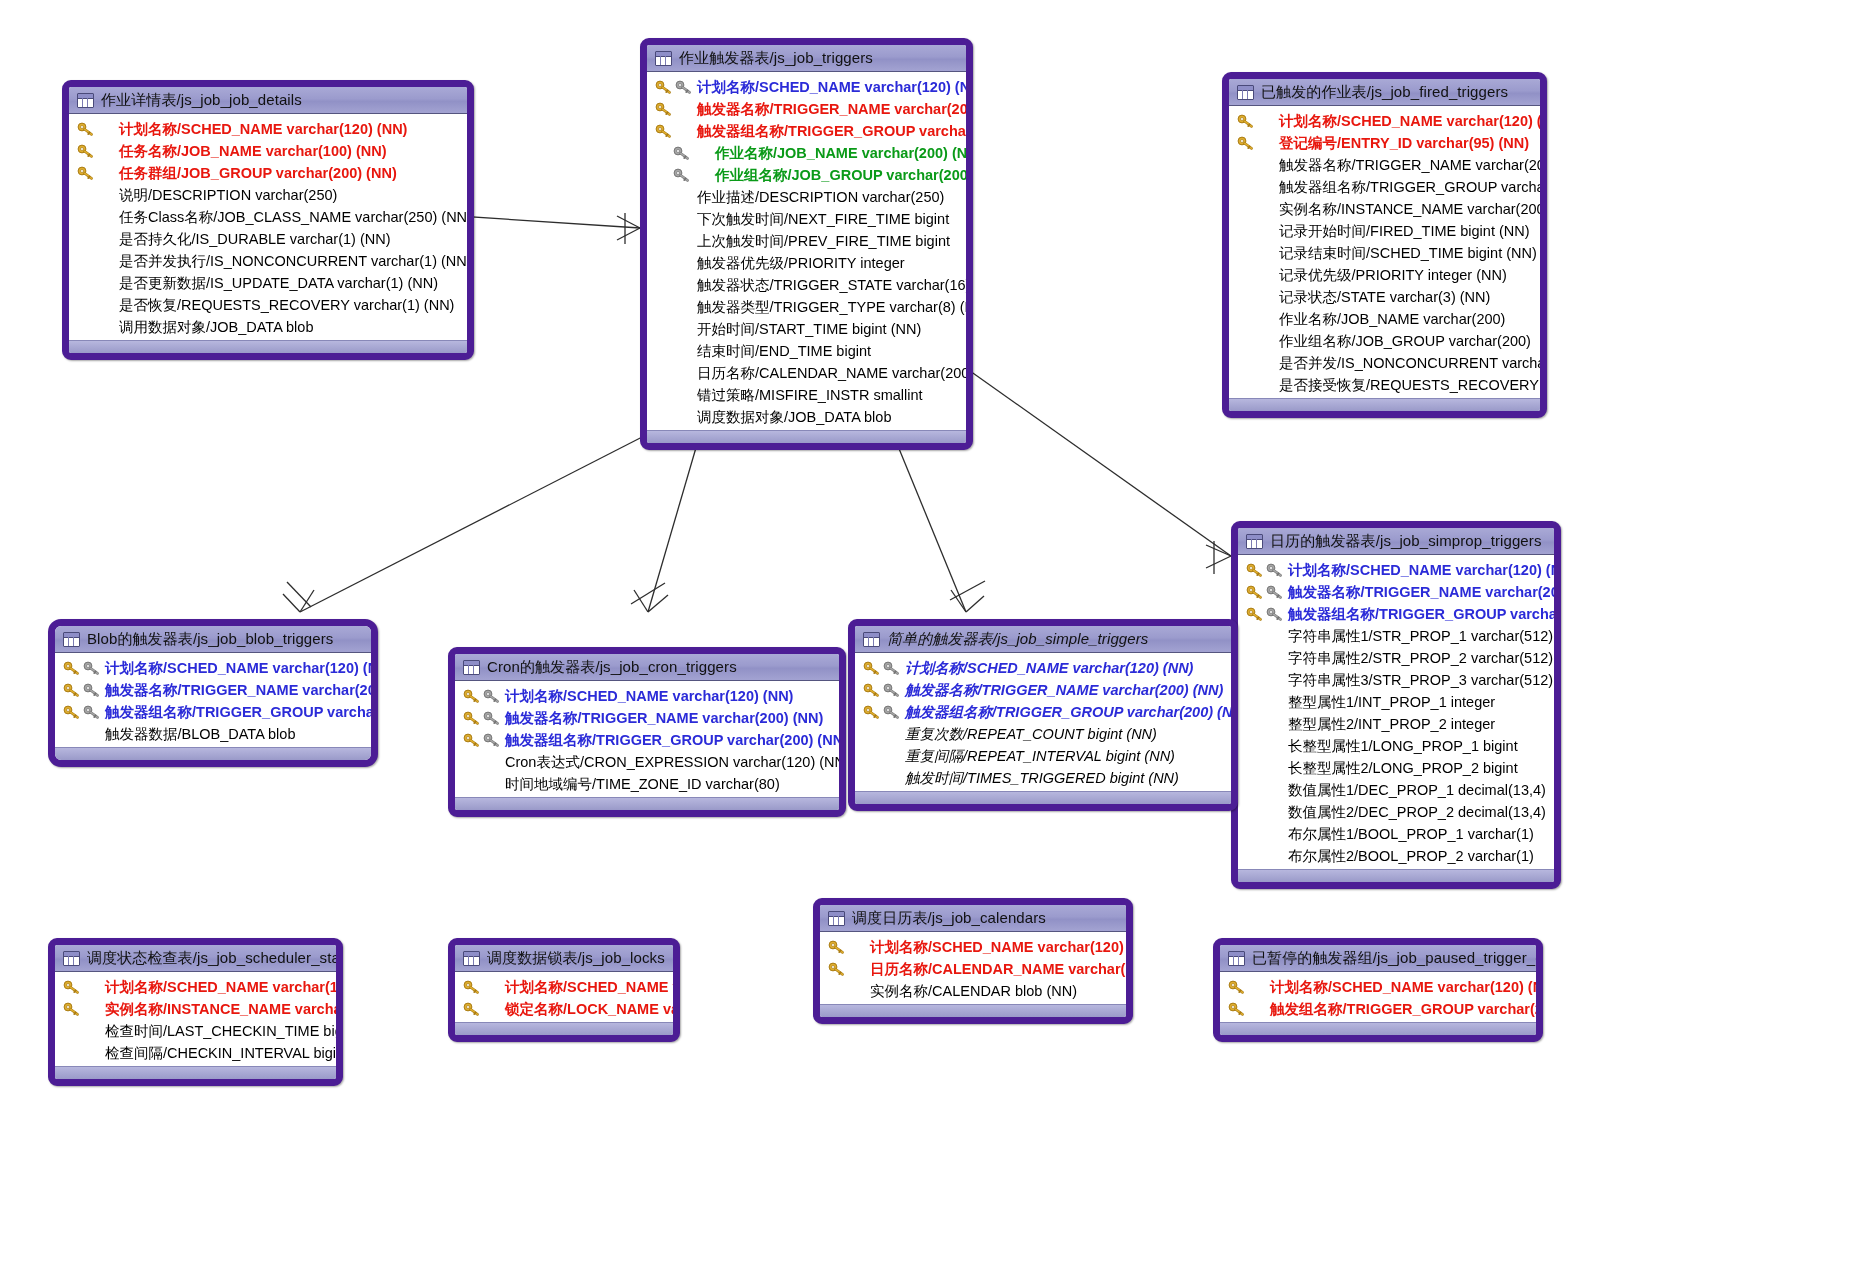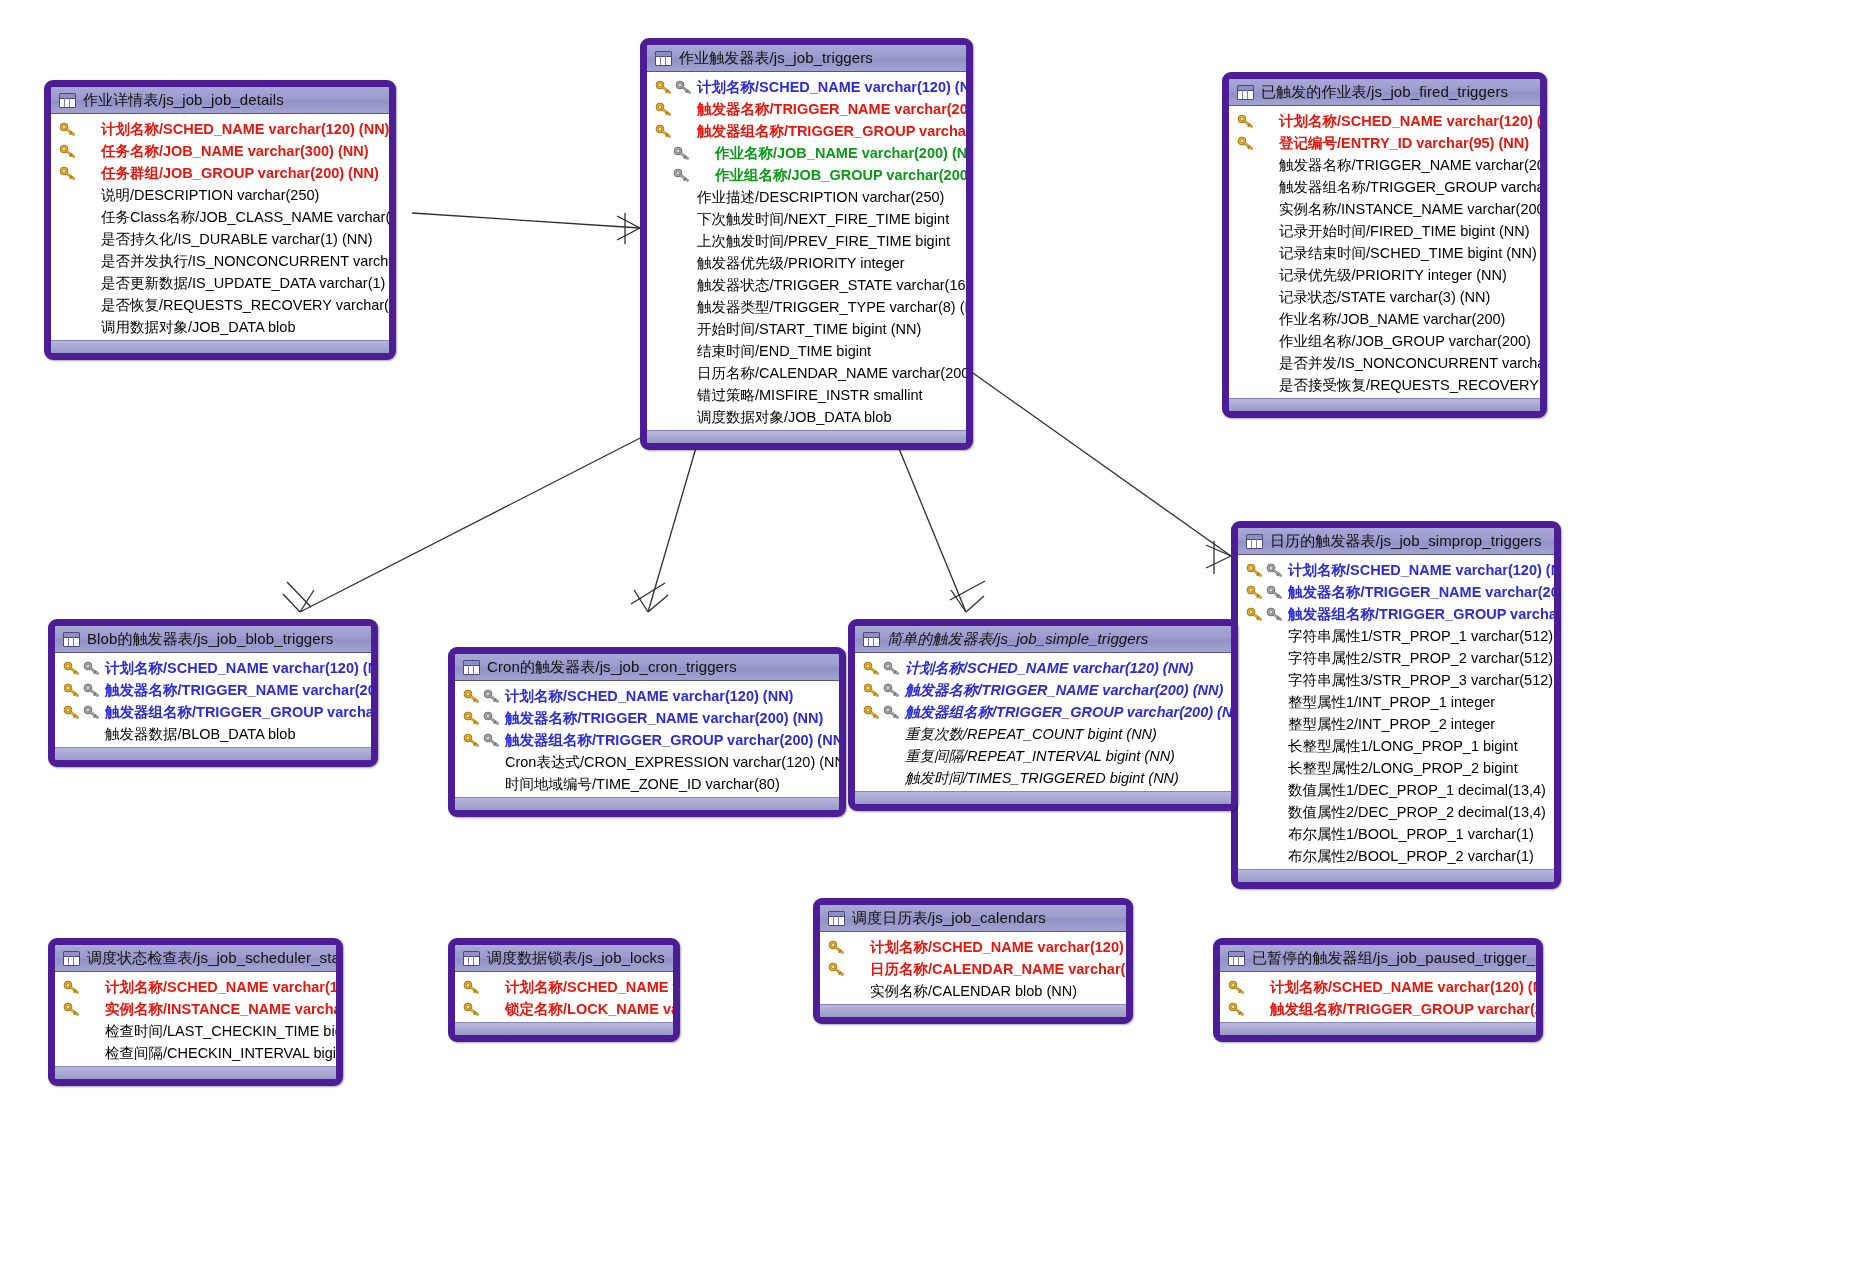--- a/index.html
+++ b/index.html
@@ -72,21 +72,21 @@
       </g>
 
       <path d="M 963 366 L 1231 556"></path>
       <g>
         <path d="M 1231 556 L 1206 545"></path>
         <path d="M 1231 556 L 1206 568"></path>
         <path d="M 1214 541 L 1214 574"></path>
       </g>
     </g>
   </svg>
-<div class="entity" style="left: 44px; top: 80px; width: 352px; text-align: right;">
+<div class="entity" style="left: 62px; top: 80px; width: 412px; text-align: right;">
       <div class="hdr">
         <span class="tbl-icon"></span>
         <span class="ttl">作业详情表/js_job_job_details</span>
       </div>
       <div class="rows">
         <div class="row">
           <span class="keys">
             <span class="key">
               <svg width="18" height="14" viewBox="0 0 18 14">
                 <circle cx="5" cy="5" r="3.9" fill="#dfae2f" stroke="#a97b12" stroke-width="1"></circle>
@@ -104,21 +104,21 @@
             <span class="key">
               <svg width="18" height="14" viewBox="0 0 18 14">
                 <circle cx="5" cy="5" r="3.9" fill="#dfae2f" stroke="#a97b12" stroke-width="1"></circle>
                 <circle cx="5" cy="5" r="1.5" fill="#ffffff" stroke="#a97b12" stroke-width=".7"></circle>
                 <path d="M7.6 7.2 L14.5 12.4" stroke="#a97b12" stroke-width="2.6" stroke-linecap="round"></path>
                 <path d="M7.6 7.2 L14.5 12.4" stroke="#dfae2f" stroke-width="1.5" stroke-linecap="round"></path>
                 <path d="M11.2 12.1 L12.6 10.4" stroke="#a97b12" stroke-width="1.7" stroke-linecap="round"></path>
               </svg>
             </span>
           </span>
-          <span class="lbl c-red">任务名称/JOB_NAME varchar(300) (NN)</span>
+          <span class="lbl c-red">任务名称/JOB_NAME varchar(100) (NN)</span>
         </div>
         <div class="row">
           <span class="keys">
             <span class="key">
               <svg width="18" height="14" viewBox="0 0 18 14">
                 <circle cx="5" cy="5" r="3.9" fill="#dfae2f" stroke="#a97b12" stroke-width="1"></circle>
                 <circle cx="5" cy="5" r="1.5" fill="#ffffff" stroke="#a97b12" stroke-width=".7"></circle>
                 <path d="M7.6 7.2 L14.5 12.4" stroke="#a97b12" stroke-width="2.6" stroke-linecap="round"></path>
                 <path d="M7.6 7.2 L14.5 12.4" stroke="#dfae2f" stroke-width="1.5" stroke-linecap="round"></path>
                 <path d="M11.2 12.1 L12.6 10.4" stroke="#a97b12" stroke-width="1.7" stroke-linecap="round"></path>
@@ -486,21 +486,21 @@
           <span class="keys"></span>
           <span class="lbl c-black">布尔属性1/BOOL_PROP_1 varchar(1)</span>
         </div>
         <div class="row">
           <span class="keys"></span>
           <span class="lbl c-black">布尔属性2/BOOL_PROP_2 varchar(1)</span>
         </div>
       </div>
       <div class="foot"></div>
     </div>
-    <div class="entity" style="left: 48px; top: 619px; width: 330px;">
+    <div class="entity" style="left: 48px; top: 619px; width: 330px; border-radius: 13px;">
       <div class="hdr">
         <span class="tbl-icon"></span>
         <span class="ttl">Blob的触发器表/js_job_blob_triggers</span>
       </div>
       <div class="rows">
         <div class="row">
           <span class="keys">
             <span class="key">
               <svg width="18" height="14" viewBox="0 0 18 14">
                 <circle cx="5" cy="5" r="3.9" fill="#dfae2f" stroke="#a97b12" stroke-width="1"></circle>

